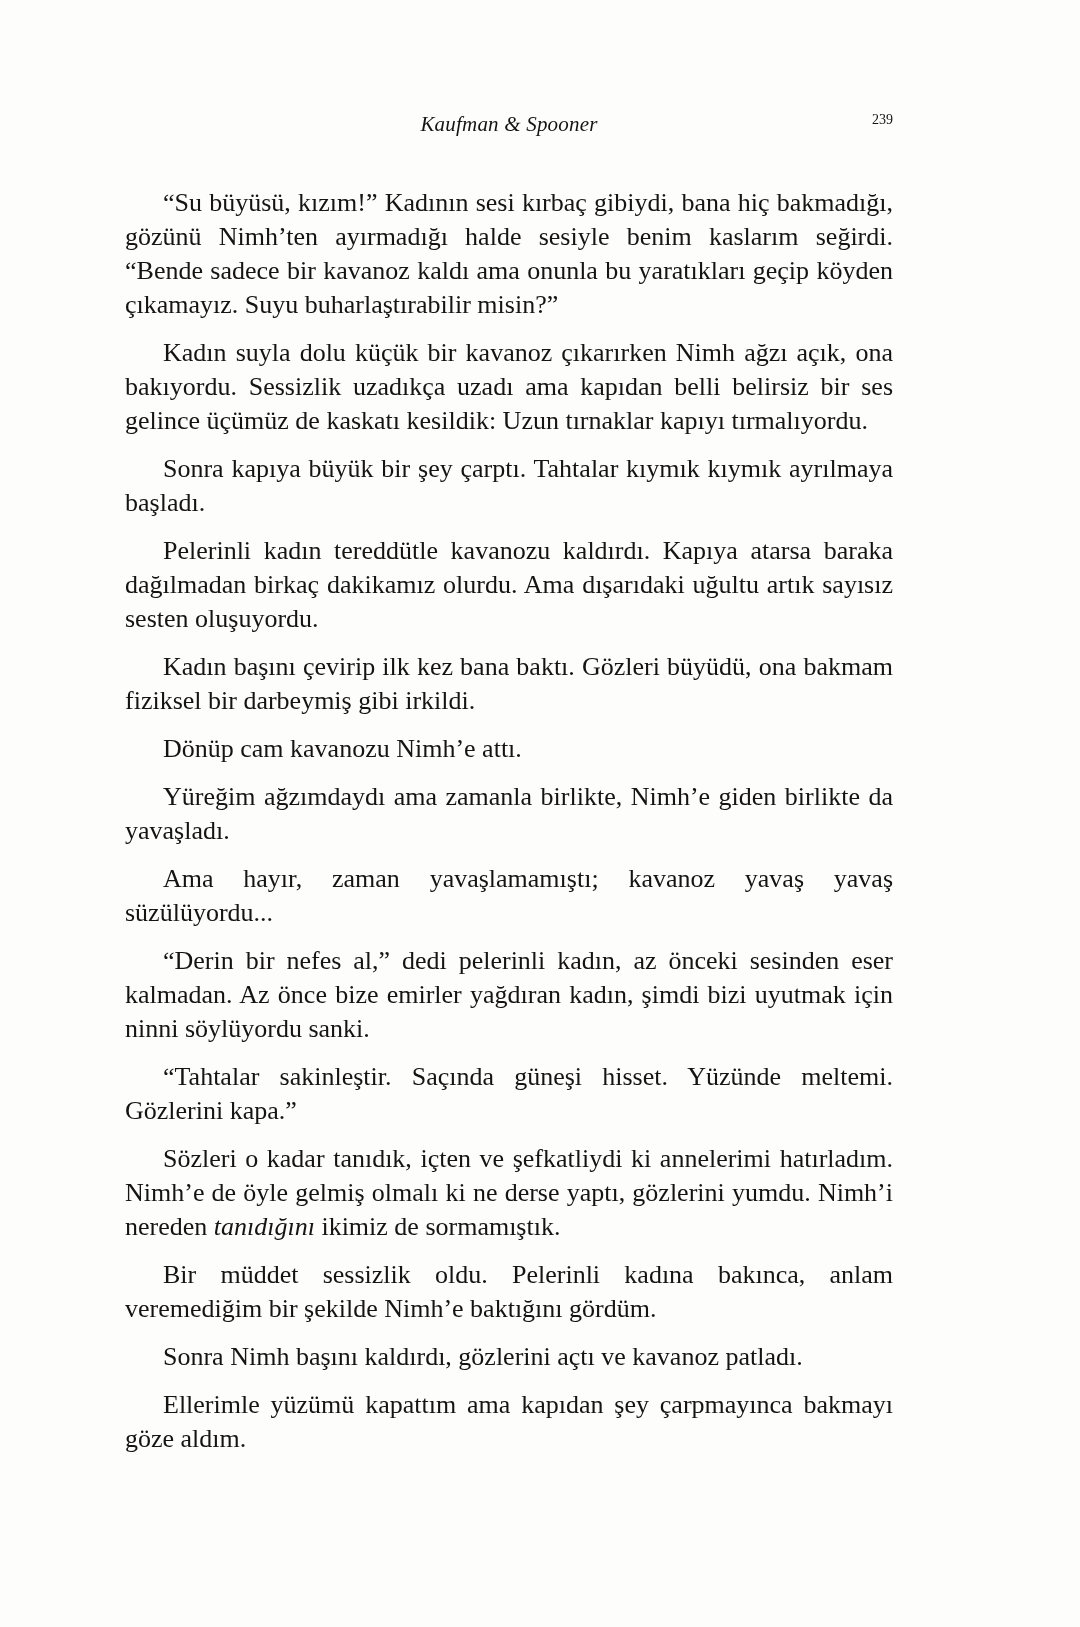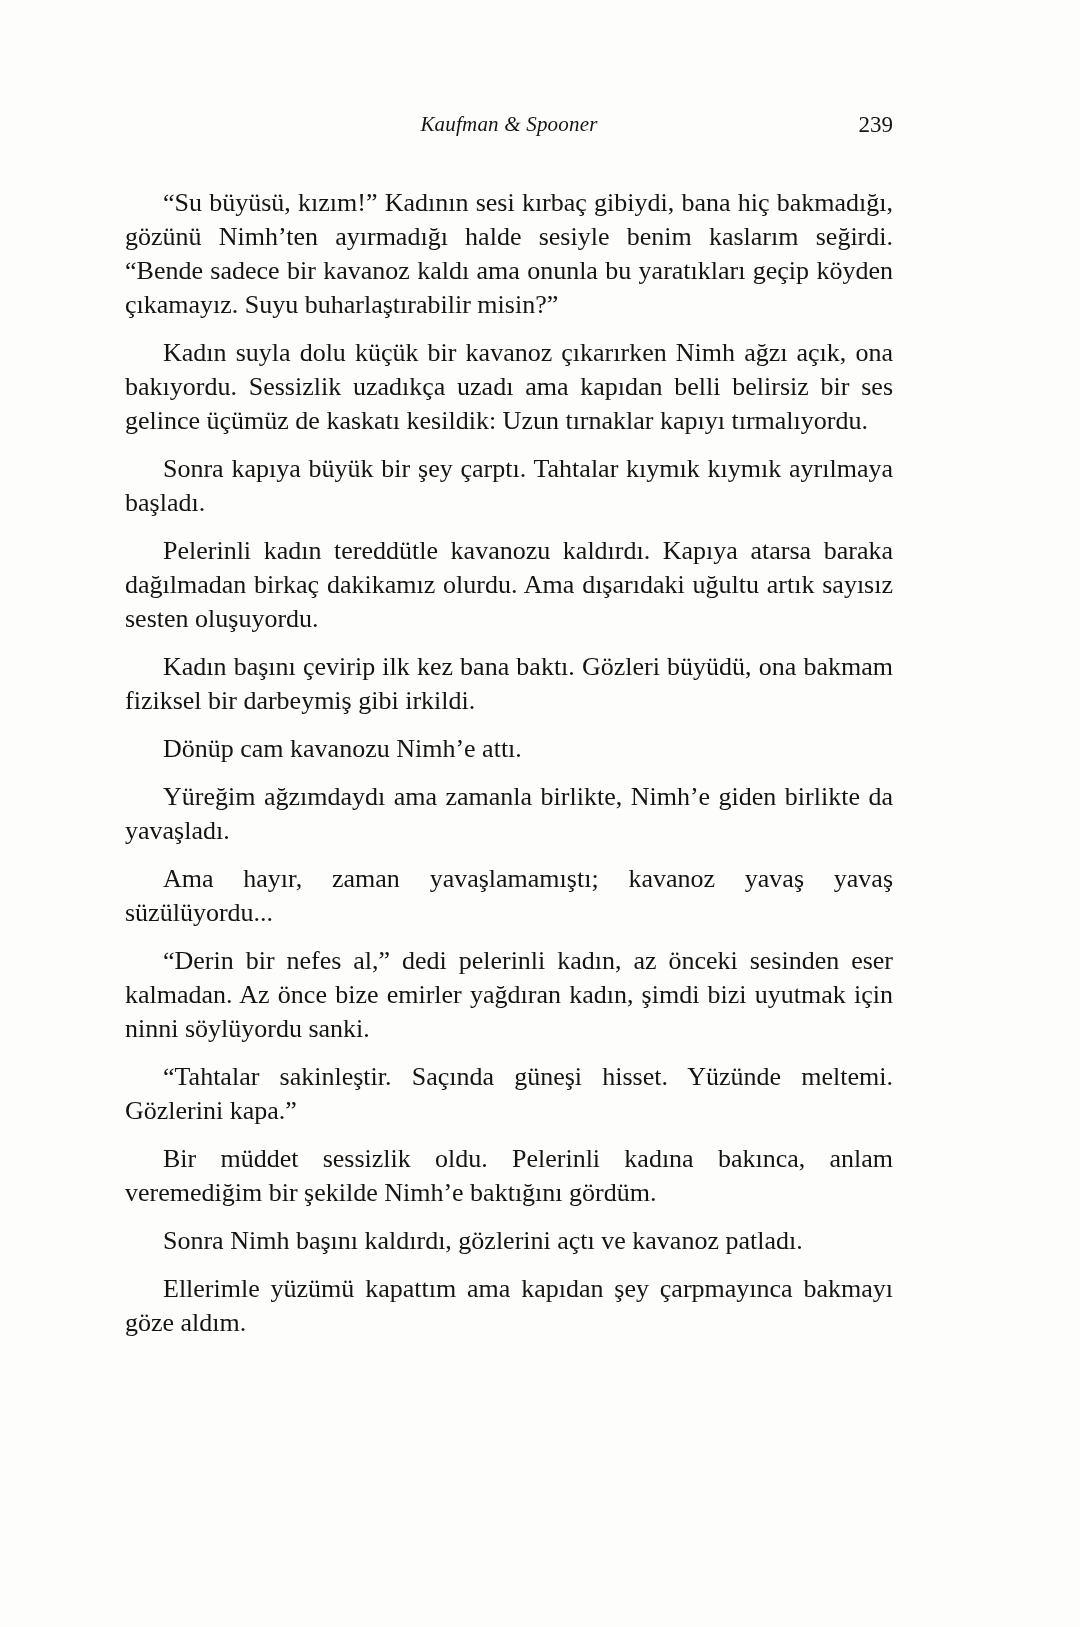--- a/index.html
+++ b/index.html
@@ -34,21 +34,21 @@
     display: block;
     text-align: center;
     font-style: italic;
     letter-spacing: 0.2px;
   }
   .page-number {
     position: absolute;
     right: 0;
     top: 0;
     font-style: normal;
-    font-size: 23px;
+    font-size: 14px;
   }
   .body-text p {
     margin: 0 0 14px 0;
     text-indent: 38px;
     text-align: justify;
     font-size: 26px;
     line-height: 34px;
     hyphens: auto;
     -webkit-hyphens: auto;
   }
@@ -69,18 +69,19 @@
         <p><span>“Su büyüsü, kızım!” Kadının sesi kırbaç gibiydi, bana hiç bakmadığı, gözünü Nimh’ten ayırmadığı halde sesiyle benim kaslarım seğirdi. “Bende sadece bir kavanoz kaldı ama onunla bu yaratıkları geçip köyden çıkamayız. Suyu buharlaştırabilir misin?”</span></p>
         <p><span>Kadın suyla dolu küçük bir kavanoz çıkarırken Nimh ağzı açık, ona bakıyordu. Sessizlik uzadıkça uzadı ama kapıdan belli belirsiz bir ses gelince üçümüz de kaskatı kesildik: Uzun tırnaklar kapıyı tırmalıyordu.</span></p>
         <p><span>Sonra kapıya büyük bir şey çarptı. Tahtalar kıymık kıymık ayrılmaya başladı.</span></p>
         <p><span>Pelerinli kadın tereddütle kavanozu kaldırdı. Kapıya atarsa baraka dağılmadan birkaç dakikamız olurdu. Ama dışarıdaki uğultu artık sayısız sesten oluşuyordu.</span></p>
         <p><span>Kadın başını çevirip ilk kez bana baktı. Gözleri büyüdü, ona bakmam fiziksel bir darbeymiş gibi irkildi.</span></p>
         <p><span>Dönüp cam kavanozu Nimh’e attı.</span></p>
         <p><span>Yüreğim ağzımdaydı ama zamanla birlikte, Nimh’e giden birlikte da yavaşladı.</span></p>
         <p><span>Ama hayır, zaman yavaşlamamıştı; kavanoz yavaş yavaş süzülüyordu...</span></p>
         <p><span>“Derin bir nefes al,” dedi pelerinli kadın, az önceki sesinden eser kalmadan. Az önce bize emirler yağdıran kadın, şimdi bizi uyutmak için ninni söylüyordu sanki.</span></p>
         <p><span>“Tahtalar sakinleştir. Saçında güneşi hisset. Yüzünde meltemi. Gözlerini kapa.”</span></p>
+        <p><span>Sözleri o kadar tanıdık, içten ve şefkatliydi ki annelerimi hatırladım. Nimh’e de öyle gelmiş olmalı ki ne derse yaptı, gözlerini yumdu. Nimh’i nereden </span><span class="italic">tanıdığını</span><span> ikimiz de sormamıştık.</span></p>
         <p><span>Bir müddet sessizlik oldu. Pelerinli kadına bakınca, anlam veremediğim bir şekilde Nimh’e baktığını gördüm.</span></p>
         <p><span>Sonra Nimh başını kaldırdı, gözlerini açtı ve kavanoz patladı.</span></p>
         <p><span>Ellerimle yüzümü kapattım ama kapıdan şey çarpmayınca bakmayı göze aldım.</span></p>
       </div>
   </div>
 </div>
 
 </body></html>

